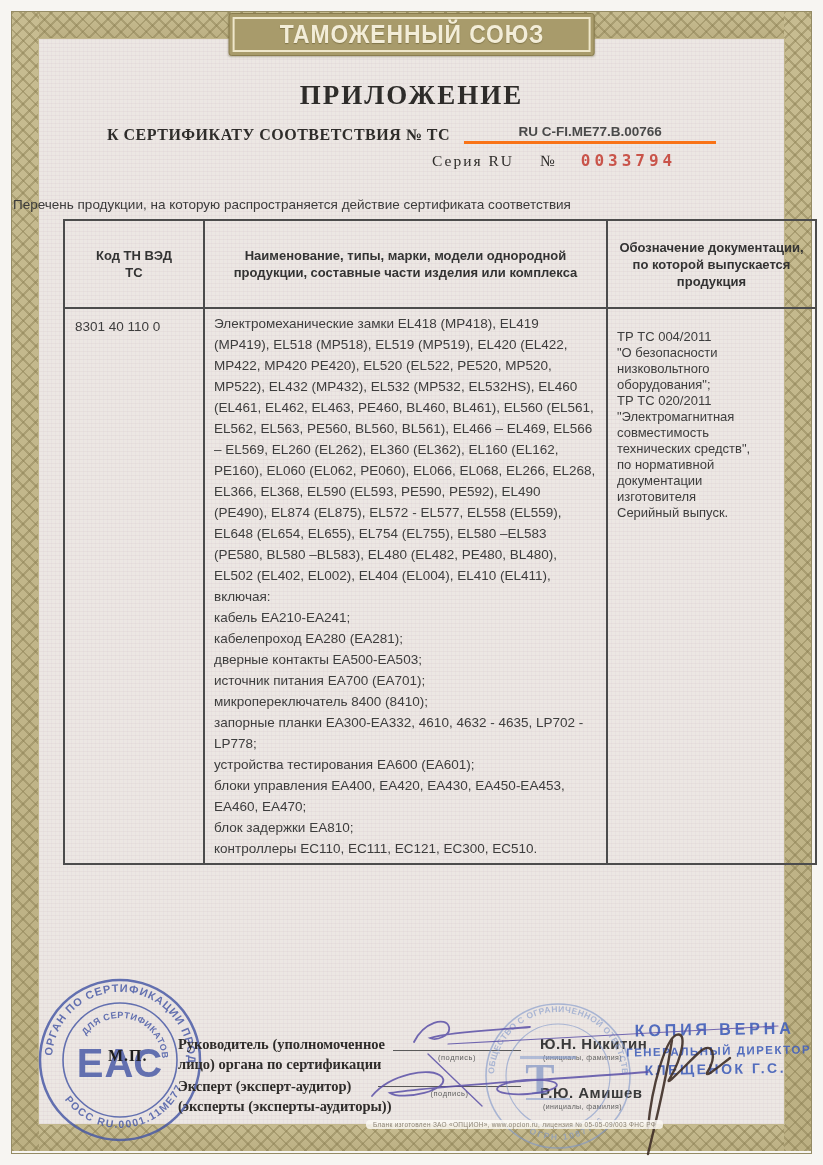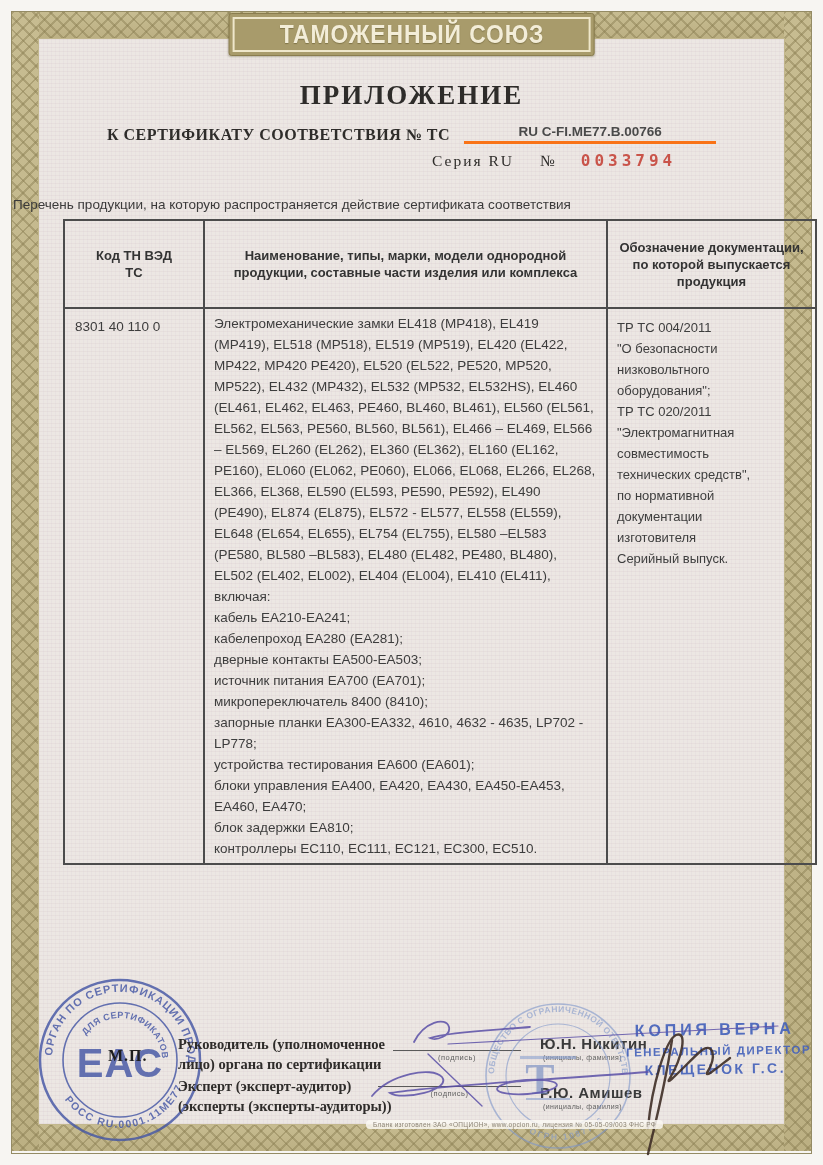--- a/index.html
+++ b/index.html
@@ -82,21 +82,21 @@
   }
   table.product th{
     font-size:13px;font-weight:bold;text-align:center;vertical-align:middle;
     padding:10px 8px;height:66px;color:#333;line-height:17px;
   }
   th.c1{width:122px;white-space:pre-line;}
   th.c2{width:385px;margin-left:44px;}
   th.c3{width:191px;}
   td.code-cell{padding:10px 6px;font-size:13.5px;text-align:left;padding-left:10px;color:#3d3d3d;}
   td.models-cell{padding:4px 9px;font-size:13.5px;line-height:21px;color:#3d3d3d;}
-  td.doc-cell{padding:8px 9px;font-size:13px;line-height:21px;white-space:pre-line;color:#3d3d3d;}
+  td.doc-cell{padding:20px 9px;font-size:13px;line-height:16px;white-space:pre-line;color:#3d3d3d;}
   .comp-line{font-size:13.5px;line-height:21px;}
   
   .eac-stamp{position:absolute;left:34px;top:974px;opacity:.82;}
   .mp-mark{
     position:absolute;left:108px;top:1047px;font-family:"Liberation Serif", serif;
     font-weight:bold;font-size:16px;color:#1d1d1d;letter-spacing:1px;
   }
   .role-label{
     position:absolute;font-family:"Liberation Serif", serif;font-weight:bold;
     font-size:14.5px;line-height:20px;color:#2e2c2a;white-space:pre-line;

